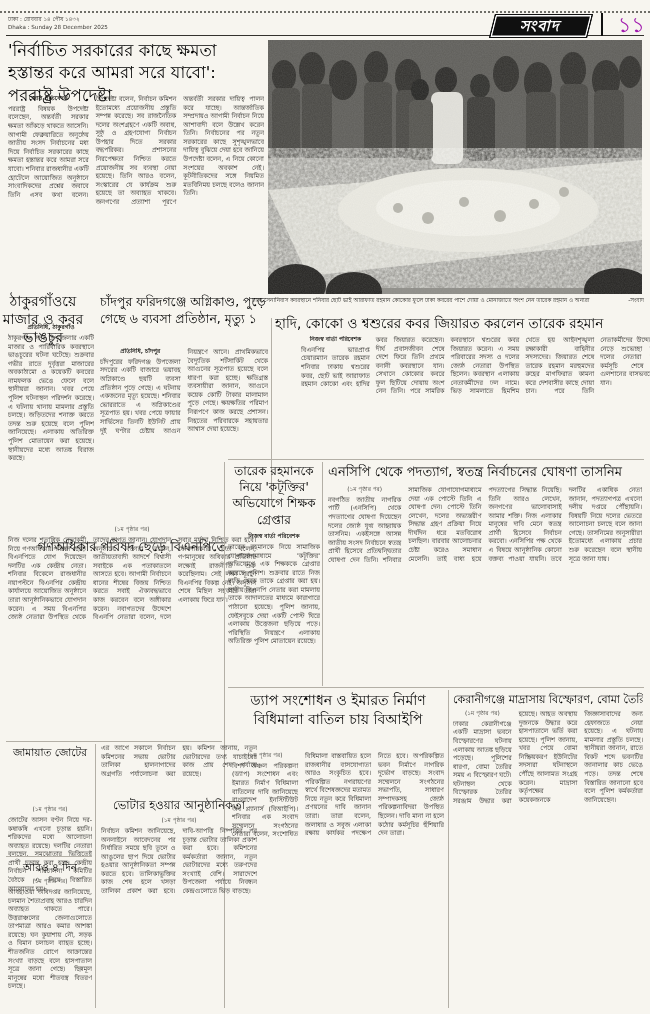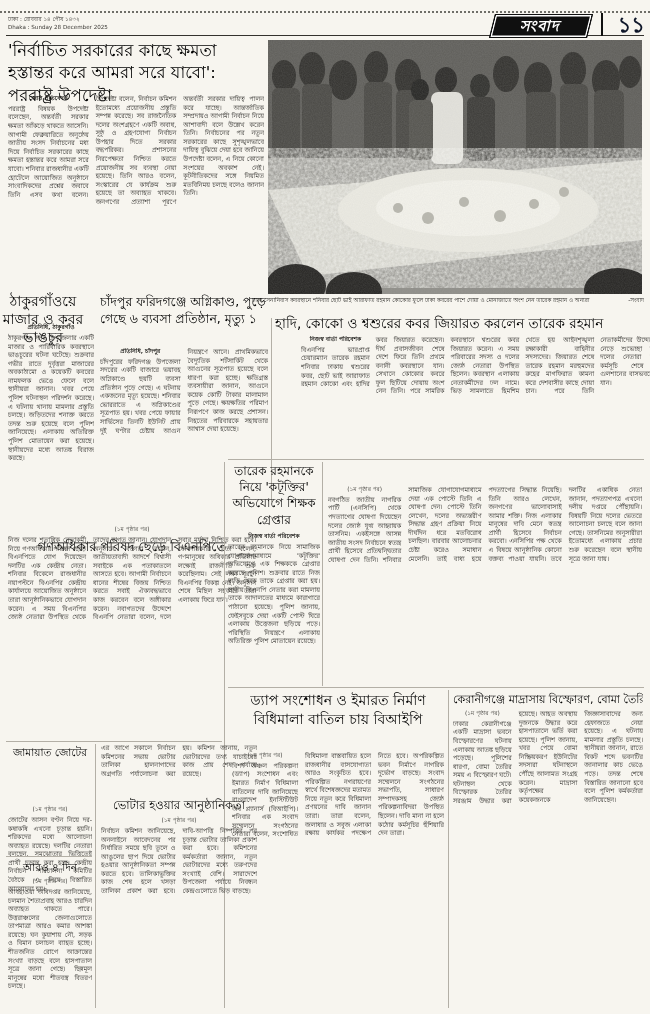--- a/index.html
+++ b/index.html
@@ -17,21 +17,21 @@
   .dateline{font-size:5.9px;font-weight:bold;text-align:center;margin:0 0 2px 0;color:#1b1a17;}
   .continued{font-size:5.8px;text-align:center;margin:0 0 2px 0;color:#3a3935;}
   .vrule{position:absolute;width:1px;background:#b3afa6;}
   .hrule{position:absolute;height:1px;background:#b3afa6;}
   .dotted{position:absolute;left:0;width:650px;border-top:2px dotted #6f6e68;}
   .headrule{position:absolute;height:1px;background:#34322e;}
   .dateblock{font-size:5.6px;line-height:1.45;color:#3a3834;}
   .logo{position:absolute;background:#101010;color:#fff;font-weight:bold;
         transform:skewX(-14deg);display:flex;align-items:center;justify-content:center;
         font-size:15px;letter-spacing:1px;border:1.5px solid #101010;box-shadow:inset 0 0 0 1.5px #fff;}
-  .pagenum{font-size:21px;font-weight:bold;color:#0f172a;}
+  .pagenum{font-size:21px;font-weight:normal;color:#a21caf;}
   .pagebar{position:absolute;width:2px;background:#101010;}
   .caption-row{display:flex;align-items:flex-start;font-size:5.6px;line-height:1.3;color:#2c2b28;}
   .caption-row .cap{flex:1;}
   .caption-row .credit{margin-left:6px;white-space:nowrap;}
 </style>
 </head>
 <body>
 
 <div class="page">
 
@@ -151,20 +151,21 @@
   <div class="vrule" style="left:271px;top:318px;height:184px;"></div>
   <div class="hrule" style="left:228px;top:459px;width:416px;"></div>
 
   <div class="abs headline center" style="left:228px;top:463px;width:92px;font-size:12px;line-height:1.35;">তারেক রহমানকে নিয়ে 'কটূক্তির' অভিযোগে শিক্ষক গ্রেপ্তার</div>
   <div class="abs" style="left:228px;top:531px;width:92px;height:170px;">
     <div class="dateline">নিজস্ব বার্তা পরিবেশক</div>
     <div class="bodytext">তারেক রহমানকে নিয়ে সামাজিক যোগাযোগমাধ্যমে 'কটূক্তির' অভিযোগে এক শিক্ষককে গ্রেপ্তার করেছে পুলিশ। শুক্রবার রাতে নিজ বাড়ি থেকে তাকে গ্রেপ্তার করা হয়। স্থানীয় বিএনপি নেতার করা মামলায় তাকে আদালতের মাধ্যমে কারাগারে পাঠানো হয়েছে। পুলিশ জানায়, ফেইসবুকে দেয়া একটি পোস্ট ঘিরে এলাকায় উত্তেজনা ছড়িয়ে পড়ে। পরিস্থিতি নিয়ন্ত্রণে এলাকায় অতিরিক্ত পুলিশ মোতায়েন রয়েছে।</div>
   </div>
   <div class="vrule" style="left:322px;top:462px;height:224px;"></div>
 
+  <div class="abs headline nowrap" style="left:328px;top:462px;width:316px;font-size:13px;">এনসিপি থেকে পদত্যাগ, স্বতন্ত্র নির্বাচনের ঘোষণা তাসনিম</div>
   <div class="abs bodytext cols4" style="left:328px;top:486px;width:314px;height:198px;">
     <div class="continued">(১ম পৃষ্ঠার পর)</div>
     <span>নবগঠিত জাতীয় নাগরিক পার্টি (এনসিপি) থেকে পদত্যাগের ঘোষণা দিয়েছেন দলের জ্যেষ্ঠ যুগ্ম আহ্বায়ক তাসনিম। একইসঙ্গে আসন্ন জাতীয় সংসদ নির্বাচনে স্বতন্ত্র প্রার্থী হিসেবে প্রতিদ্বন্দ্বিতার ঘোষণা দেন তিনি। শনিবার সামাজিক যোগাযোগমাধ্যমে দেয়া এক পোস্টে তিনি এ ঘোষণা দেন। পোস্টে তিনি লেখেন, দলের অভ্যন্তরীণ সিদ্ধান্ত গ্রহণ প্রক্রিয়া নিয়ে দীর্ঘদিন ধরে মতবিরোধ চলছিল। বারবার আলোচনার চেষ্টা করেও সমাধান মেলেনি। তাই বাধ্য হয়ে পদত্যাগের সিদ্ধান্ত নিয়েছি। তিনি আরও লেখেন, জনগণের ভালোবাসাই আমার শক্তি। নিজ এলাকার মানুষের দাবি মেনে স্বতন্ত্র প্রার্থী হিসেবে নির্বাচন করবো। এনসিপির পক্ষ থেকে এ বিষয়ে আনুষ্ঠানিক কোনো বক্তব্য পাওয়া যায়নি। তবে দলটির একাধিক নেতা জানান, পদত্যাগপত্র এখনো দলীয় দপ্তরে পৌঁছায়নি। বিষয়টি নিয়ে দলের ভেতরে আলোচনা চলছে বলে জানা গেছে। তাসনিমের অনুসারীরা ইতোমধ্যে এলাকায় প্রচার শুরু করেছেন বলে স্থানীয় সূত্রে জানা যায়।</span>
   </div>
 
   <div class="abs headline center" style="left:8px;top:505px;width:248px;font-size:13px;margin-top:32px;">গণঅধিকার পরিষদ ছেড়ে বিএনপিতে</div>
   <div class="abs" style="left:8px;top:524px;width:248px;height:216px;">
     <div class="continued">(১ম পৃষ্ঠার পর)</div>
     <div class="bodytext cols3" style="height:206px;">নিজ দলের শতাধিক নেতাকর্মী নিয়ে গণঅধিকার পরিষদ ছেড়ে বিএনপিতে যোগ দিয়েছেন দলটির এক কেন্দ্রীয় নেতা। শনিবার বিকেলে রাজধানীর নয়াপল্টনে বিএনপির কেন্দ্রীয় কার্যালয়ে আয়োজিত অনুষ্ঠানে তারা আনুষ্ঠানিকভাবে যোগদান করেন। এ সময় বিএনপির জ্যেষ্ঠ নেতারা উপস্থিত থেকে তাদের স্বাগত জানান। যোগদান অনুষ্ঠানে বক্তারা বলেন, জাতীয়তাবাদী আদর্শে বিশ্বাসী সবাইকে এক পতাকাতলে আসতে হবে। আগামী নির্বাচনে ধানের শীষের বিজয় নিশ্চিত করতে সবাই ঐক্যবদ্ধভাবে কাজ করবেন বলে অঙ্গীকার করেন। নবাগতদের উদ্দেশে বিএনপি নেতারা বলেন, দলে সবার মর্যাদা নিশ্চিত করা হবে। যোগদানকারী নেতা বলেন, গণমানুষের অধিকার প্রতিষ্ঠার লক্ষ্যেই রাজনীতি শুরু করেছিলাম। সেই লক্ষ্য পূরণে বিএনপির বিকল্প নেই। অনুষ্ঠান শেষে মিছিল সহকারে তারা এলাকায় ফিরে যান।</div>
   </div>

